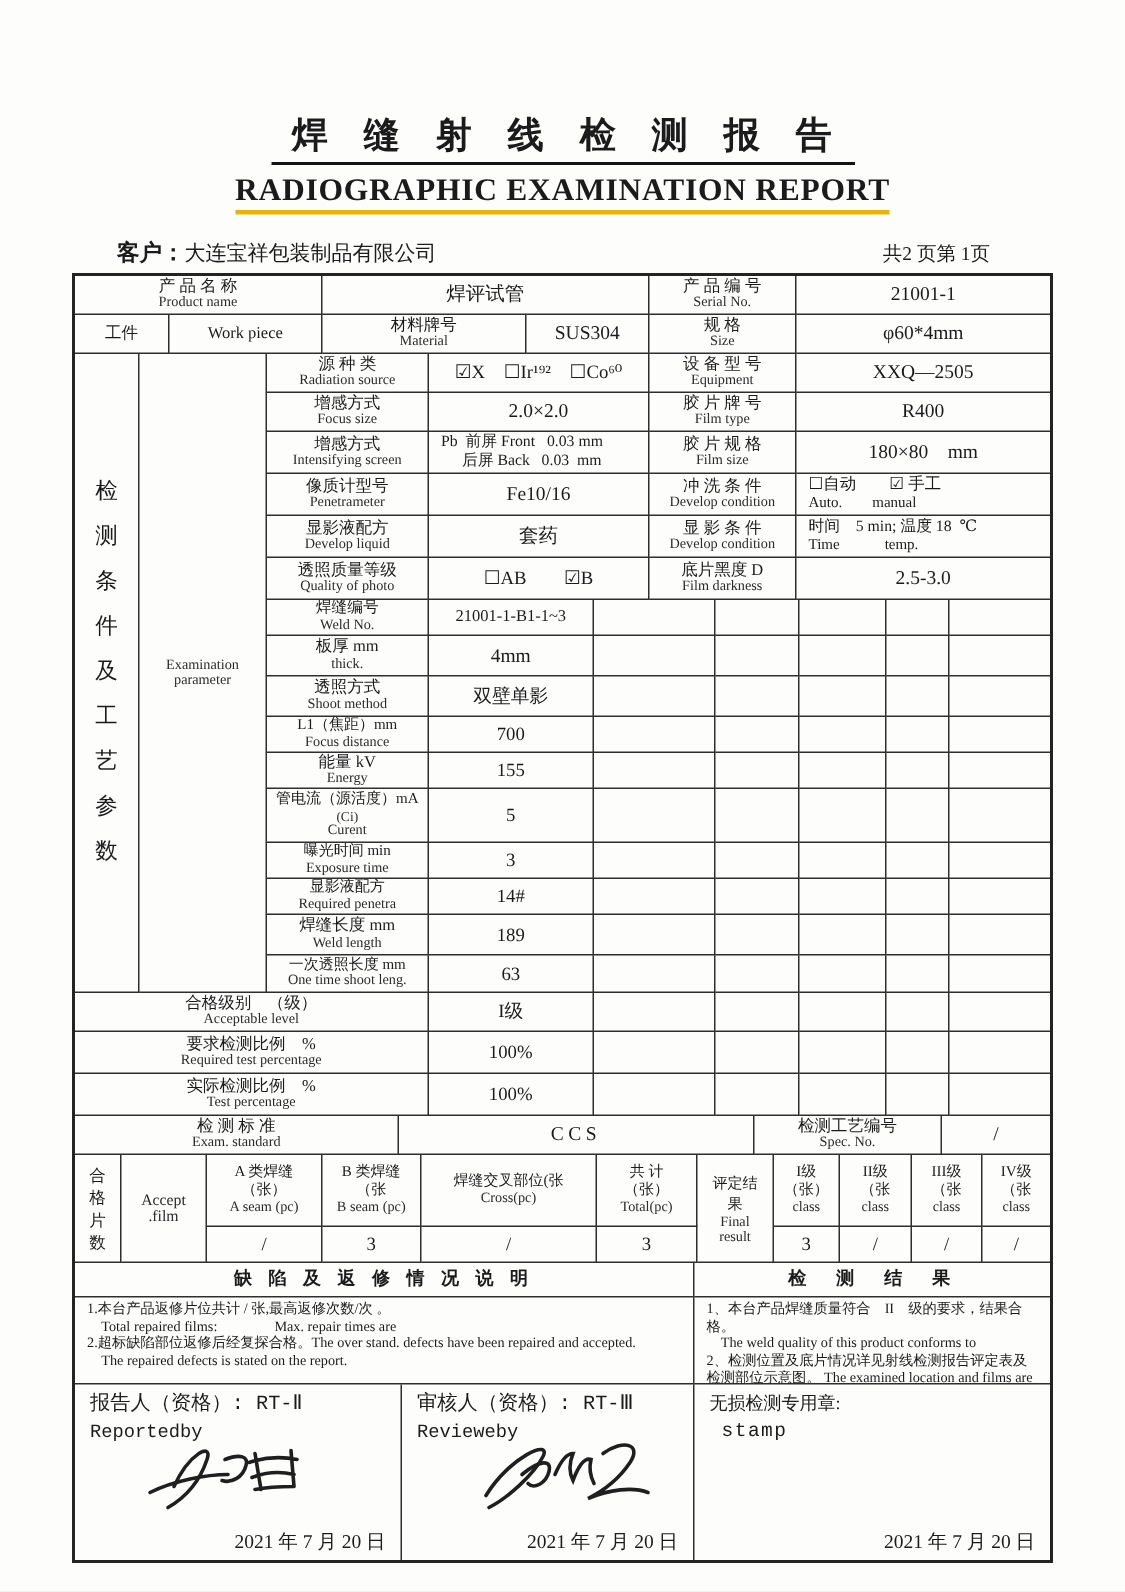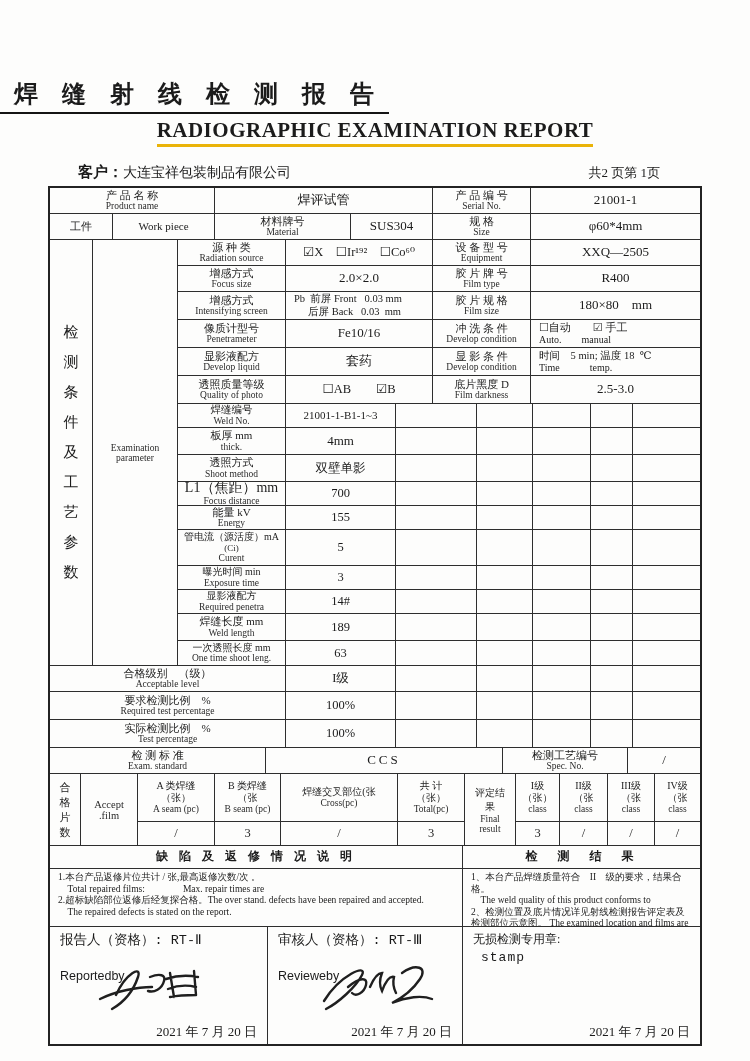--- a/index.html
+++ b/index.html
@@ -1,18 +1,18 @@
 <!DOCTYPE html>
 <html><head>
 <meta charset="utf-8">
 <style>
   html,body{margin:0;padding:0;background:#e8e8e8;}
   .page{position:relative;width:750px;height:1061px;background:#fdfdfc;margin:0 auto;
         font-family:"Liberation Serif","DejaVu Serif",serif;color:#1b1b1b;overflow:hidden;}
-  .titles{padding-top:78px;text-align:left;}
+  .titles{padding-top:54px;text-align:center;margin-top:20px;}
   .t-cn{display:inline-block;font-size:24px;font-weight:bold;letter-spacing:9px;
         border-bottom:2px solid #141414;padding:0 6px 2px 14px;}
   .t-en{display:block;margin:4px auto 0;width:fit-content;font-size:21px;font-weight:bold;
         letter-spacing:.5px;border-bottom:3px solid #eab308;padding-bottom:1px;}
   .cust-line{width:650px;margin:16px auto 4px;display:flex;justify-content:space-between;align-items:flex-end;}
   .cust{font-size:14px;padding-left:28px;}
   .cust b{font-size:15px;}
   .pageinfo{font-size:13px;padding-right:40px;}
   .tbl{width:650px;margin:0 auto;border:2px solid #232323;}
   .tr{display:flex;}
@@ -37,21 +37,21 @@
   .aval{box-sizing:border-box;border-right:1px solid #2e2e2e;border-bottom:1px solid #2e2e2e;
         height:24px;display:flex;align-items:center;justify-content:center;font-size:12.5px;}
   .h10{font-size:10px;} .h95{font-size:9.5px;color:#2a2a2a;}
   .secthdr{font-size:12px;letter-spacing:4px;font-weight:bold;}
   .notes{align-items:flex-start;justify-content:flex-start;text-align:left;
          padding:3px 6px 0 8px;font-size:9.5px;line-height:1.22;}
   .notes div{width:100%;}
   .sigcell{position:relative;align-items:flex-start;justify-content:flex-start;
            padding:6px 0 0 10px;text-align:left;}
   .sig-title{font-family:Liberation Mono, monospace;font-size:13.5px;}
-  .sig-sub{font-family:Liberation Sans, sans-serif;font-size:12.5px;margin-top:20px;}
+  .sig-sub{font-family:Liberation Mono, monospace;font-size:12.5px;margin-top:3px;}
   .sig-date{position:absolute;bottom:4px;right:10px;font-size:13px;}
   .sigsvg{position:absolute;top:30px;left:36px;}
   .stamp-sub{font-family:"Liberation Mono","DejaVu Sans Mono",monospace;font-size:13px;
              letter-spacing:1px;margin:4px 0 0 8px;}
 </style>
 </head>
 <body>
 
 <div class="page">
 
@@ -231,21 +231,21 @@
             </div>
           <div class="td vs" style="width:110px">双壁单影</div>
           <div class="td" style="width:81px"></div>
           <div class="td" style="width:56px"></div>
           <div class="td" style="width:58px"></div>
           <div class="td" style="width:42px"></div>
           <div class="td lastc" style="width:67px"></div>
         </div>
         <div class="tr" style="height:24px">
           <div class="td" style="width:108px">
-              <div class="cn" style="font-size:14px">L1（焦距）mm</div>
+              <div class="cn" style="font-size:10px">L1（焦距）mm</div>
               <div class="en">Focus distance</div>
             </div>
           <div class="td vs" style="width:110px">700</div>
           <div class="td" style="width:81px"></div>
           <div class="td" style="width:56px"></div>
           <div class="td" style="width:58px"></div>
           <div class="td" style="width:42px"></div>
           <div class="td lastc" style="width:67px"></div>
         </div>
         <div class="tr" style="height:24px">

